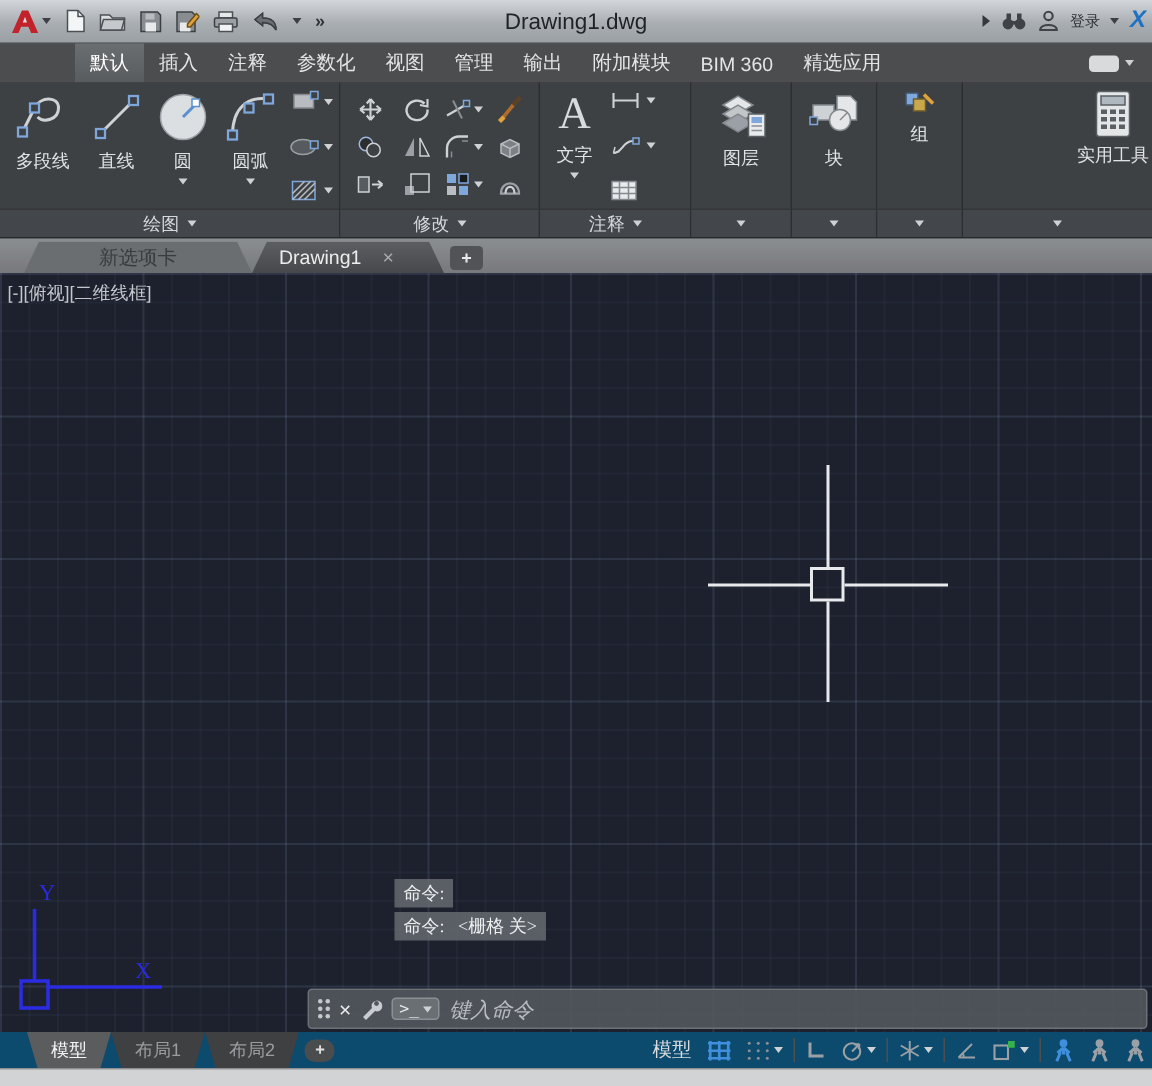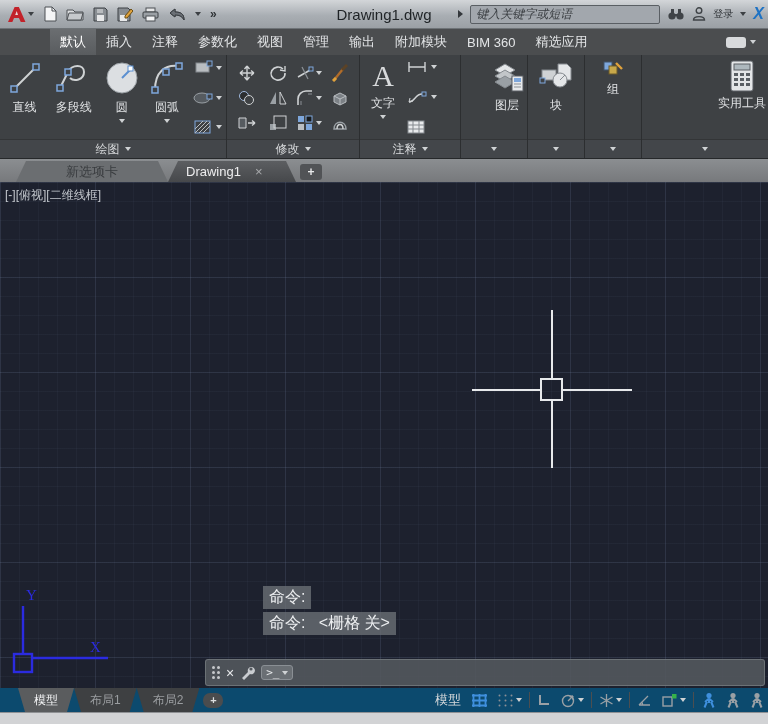--- a/index.html
+++ b/index.html
@@ -63,22 +63,22 @@
     background-image:
       linear-gradient(rgba(150,170,210,0.10) 1px,transparent 1px),
       linear-gradient(90deg,rgba(150,170,210,0.10) 1px,transparent 1px),
       linear-gradient(rgba(150,170,210,0.045) 1px,transparent 1px),
       linear-gradient(90deg,rgba(150,170,210,0.045) 1px,transparent 1px);
     background-size:95px 95px,95px 95px,19px 19px,19px 19px;overflow:hidden}
   .vp-controls{position:absolute;left:5px;top:5px;font-size:12px;color:#c3c7cd}
   .xline{position:absolute;background:#e7e9eb}
   .pickbox{position:absolute;left:540px;top:196px;width:23px;height:23px;border:2px solid #e7e9eb}
   .cmd-hist{position:absolute;left:263px;display:flex;flex-direction:column;gap:3px}
-  .histline{background:rgba(108,113,118,0.78);color:#edeff1;font-family:Liberation Sans, sans-serif;
-    font-size:16px;padding:1px 6px;white-space:pre;align-self:flex-start}
+  .histline{background:rgba(108,113,118,0.78);color:#edeff1;font-family:Liberation Serif, serif;
+    font-size:12px;padding:1px 6px;white-space:pre;align-self:flex-start}
   .cmdbar{position:absolute;left:205px;top:477px;width:560px;height:27px;background:rgba(84,89,94,0.88);
     border:1px solid rgba(140,145,150,0.5);border-radius:3px;display:flex;align-items:center;padding:0 6px;gap:6px}
   .gripdots{display:grid;grid-template-columns:repeat(2,3px);grid-auto-rows:3px;gap:2px}
   .gripdots i{background:#c6c9cc;border-radius:50%}
   .cmd-close{color:#e8eaec;font-size:14px;line-height:1}
   .cmd-prompt{display:flex;align-items:center;gap:3px;background:#6a6f74;border:1px solid #8a8f94;border-radius:3px;padding:1px 4px}
   .cmd-prompt .pg{color:#e8eaec;font-family:"DejaVu Sans Mono",monospace;font-size:11px;line-height:1}
   .cmd-input{flex:1;background:transparent;border:none;outline:none;font-size:14px;font-style:italic;color:#c3c6c9;
     font-family:"Liberation Sans",sans-serif}
   .cmd-input::placeholder{color:#b9bcc0;font-style:italic}
@@ -154,21 +154,20 @@
             <path d="M2 5 L7 1 L7 4 C13 4 16 6 16 12 C14 8 11 7 7 7 L7 9 Z" fill="#5b6artifact" stroke="#3c4044" fill-opacity="0.9"></path>
             <path d="M2 5 L7 1 L7 4 C13 4 16 6 16 12 C14 8 11 7 7 7 L7 9 Z" fill="#6b7076" stroke="#3c4044"></path>
           </svg>
       </span>
       <span class="caret"></span>
       <span class="overflow-glyph">»</span>
     </div>
     <div class="win-title">Drawing1.dwg</div>
     <div class="tb-right">
       <span class="ic-collapse"></span>
-      <input class="search-box" type="text" placeholder="键入关键字或短语" style="">
       <span>
         <svg width="18" height="13" viewBox="0 0 18 13">
             <circle cx="5" cy="8" r="3.6" fill="#3f4347"></circle>
             <circle cx="13" cy="8" r="3.6" fill="#3f4347"></circle>
             <rect x="4" y="1" width="3" height="4" fill="#3f4347"></rect>
             <rect x="11" y="1" width="3" height="4" fill="#3f4347"></rect>
             <rect x="7.5" y="6" width="3" height="2.4" fill="#3f4347"></rect>
           </svg>
       </span>
       <span>
@@ -197,39 +196,39 @@
     <span class="ribbon-min">
       <span class="pill"></span>
       <span class="caret light"></span>
     </span>
   </div>
 
   <div class="ribbon">
 
     <div class="panel" style="width:227px">
       <div class="panel-body">
+        <div class="bigbtn" style="width:54px">
+          <span>
+            <svg width="40" height="36" viewBox="0 0 40 36">
+                <path d="M6 28 L14 12 C18 4 30 4 30 12 C30 20 20 22 16 18" fill="none" stroke="#cfd2d4" stroke-width="2"></path>
+                <rect x="3" y="25" width="6" height="6" fill="#3e4144" stroke="#7ea7dc" stroke-width="1.5"></rect>
+                <rect x="11" y="9" width="6" height="6" fill="#3e4144" stroke="#7ea7dc" stroke-width="1.5"></rect>
+              </svg>
+          </span>
+          <span class="blabel">多段线</span>
+        </div>
         <div class="bigbtn" style="width:46px">
           <span>
             <svg width="36" height="36" viewBox="0 0 36 36">
                 <line x1="7" y1="29" x2="29" y2="7" stroke="#cfd2d4" stroke-width="2"></line>
                 <rect x="4" y="26" width="6" height="6" fill="#3e4144" stroke="#7ea7dc" stroke-width="1.5"></rect>
                 <rect x="26" y="4" width="6" height="6" fill="#3e4144" stroke="#7ea7dc" stroke-width="1.5"></rect>
               </svg>
           </span>
           <span class="blabel">直线</span>
-        </div>
-        <div class="bigbtn" style="width:54px">
-          <span>
-            <svg width="40" height="36" viewBox="0 0 40 36">
-                <path d="M6 28 L14 12 C18 4 30 4 30 12 C30 20 20 22 16 18" fill="none" stroke="#cfd2d4" stroke-width="2"></path>
-                <rect x="3" y="25" width="6" height="6" fill="#3e4144" stroke="#7ea7dc" stroke-width="1.5"></rect>
-                <rect x="11" y="9" width="6" height="6" fill="#3e4144" stroke="#7ea7dc" stroke-width="1.5"></rect>
-              </svg>
-          </span>
-          <span class="blabel">多段线</span>
         </div>
         <div class="bigbtn" style="width:44px">
           <span>
             <svg width="36" height="36" viewBox="0 0 36 36">
                 <circle cx="18" cy="18" r="15" fill="#dcdfe2" stroke="#9aa0a5"></circle>
                 <line x1="18" y1="18" x2="27" y2="9" stroke="#5a8fd0" stroke-width="2"></line>
                 <rect x="24" y="6" width="5" height="5" fill="#fff" stroke="#5a8fd0"></rect>
               </svg>
           </span>
           <span class="blabel">圆</span>
@@ -396,21 +395,21 @@
           </span>
         </div>
       </div>
       <div class="panel-footer">
         <span>注释</span>
         <span class="caret light"></span>
       </div>
     </div>
 
     <div class="panel" style="width:67px">
-      <div class="panel-body" style="justify-content:flex-end">
+      <div class="panel-body" style="justify-content:center">
         <div class="bigbtn">
           <span>
             <svg width="36" height="34" viewBox="0 0 36 34">
                 <path d="M6 10 L16 4 L26 10 L16 16 Z" fill="#e4e6e8" stroke="#84898e"></path>
                 <path d="M6 16 L16 10 L26 16 L16 22 Z" fill="#c2c6c9" stroke="#84898e"></path>
                 <path d="M6 22 L16 16 L26 22 L16 28 Z" fill="#9aa0a5" stroke="#84898e"></path>
                 <rect x="23" y="16" width="11" height="15" fill="#e8eaec" stroke="#5a5f64"></rect>
                 <rect x="25" y="18" width="7" height="4" fill="#7ea7dc"></rect>
                 <path d="M25 24 h7 M25 27 h7" stroke="#8a8f94"></path>
               </svg>
@@ -537,20 +536,21 @@
       <span>
         <svg width="15" height="15" viewBox="0 0 15 15">
             <path d="M2 13 L8 7 A3.6 3.6 0 1 1 10 9 L4 15 Z" fill="#c9ccd0"></path>
             <circle cx="11" cy="4" r="1.6" fill="#54595e"></circle>
           </svg>
       </span>
       <span class="cmd-prompt">
         <span class="pg">&gt;_</span>
         <span class="caret light"></span>
       </span>
+      <input class="cmd-input" type="text" placeholder="键入命令" style="">
     </div>
   </div>
 
   <div class="layoutbar">
     <div class="ltabs">
       <span class="ltab active">模型</span>
       <span class="ltab inactive">布局1</span>
       <span class="ltab inactive">布局2</span>
       <span class="ltab-add">+</span>
     </div>

